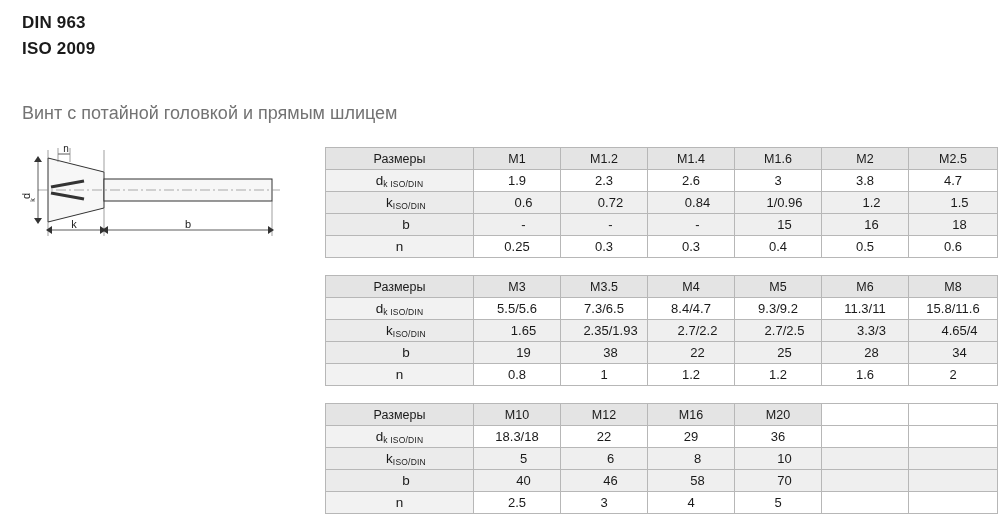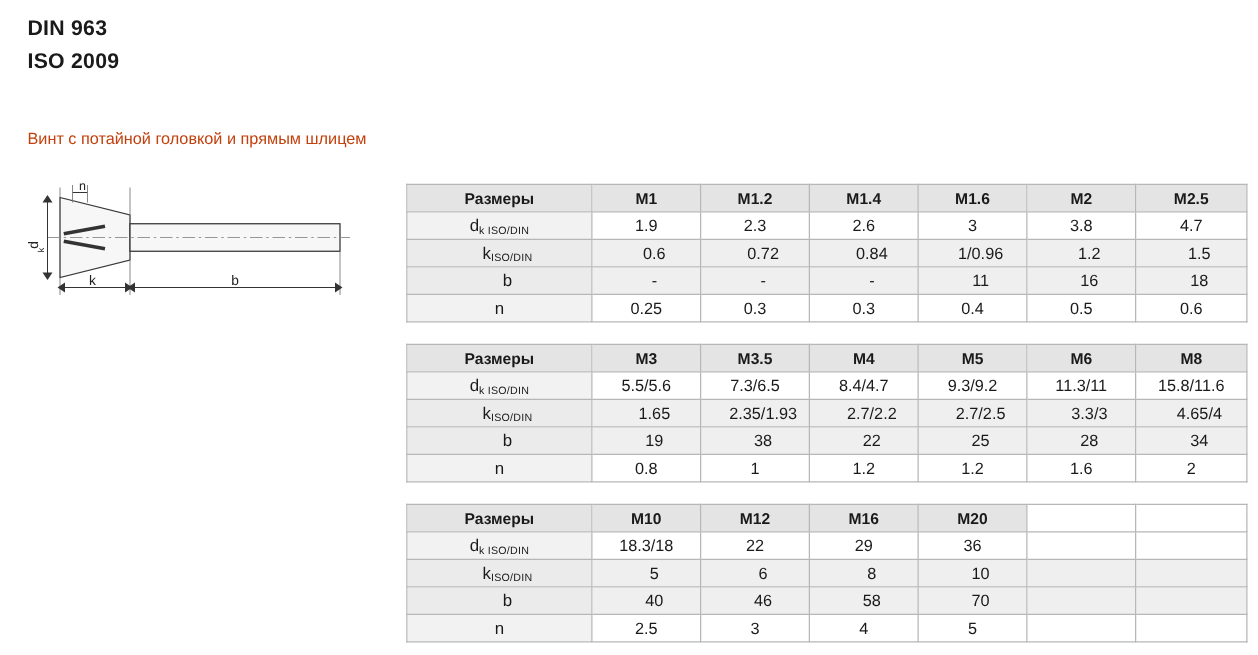--- a/index.html
+++ b/index.html
@@ -26,22 +26,22 @@
     top: 10px;
     font-weight: bold;
     font-size: 17px;
     line-height: 26px;
     letter-spacing: 0.2px;
   }
   .subtitle {
     position: absolute;
     left: 22px;
     top: 103px;
-    font-size: 13px;
-    color: #c2410c;
+    font-size: 18px;
+    color: #737373;
   }
   
   .drawing {
     position: absolute;
     left: 8px;
     top: 140px;
     width: 300px;
     height: 120px;
   }
   
@@ -63,21 +63,21 @@
     height: 21px;
     text-align: center;
     vertical-align: middle;
     padding: 0 2px;
     font-weight: normal;
     white-space: nowrap;
     overflow: hidden;
   }
   table.dim .hdr td {
     background: #e4e4e4;
-    font-weight: bold;
+    font-weight: normal;
     font-size: 12.5px;
   }
   table.dim .rowlabel {
     background: #f2f2f2;
     font-size: 13px;
     margin-top: 23px;
   }
   table.dim tr.shade td {
     background: #efefef;
     padding-left: 15px;
@@ -196,21 +196,21 @@
           <td>0.84</td>
           <td>1/0.96</td>
           <td>1.2</td>
           <td>1.5</td>
         </tr>
         <tr class="shade">
           <td class="rowlabel"><span class="lbl-main">b</span></td>
           <td>-</td>
           <td>-</td>
           <td>-</td>
-          <td>11</td>
+          <td>15</td>
           <td>16</td>
           <td>18</td>
         </tr>
         <tr>
           <td class="rowlabel"><span class="lbl-main">n</span></td>
           <td>0.25</td>
           <td>0.3</td>
           <td>0.3</td>
           <td>0.4</td>
           <td>0.5</td>

